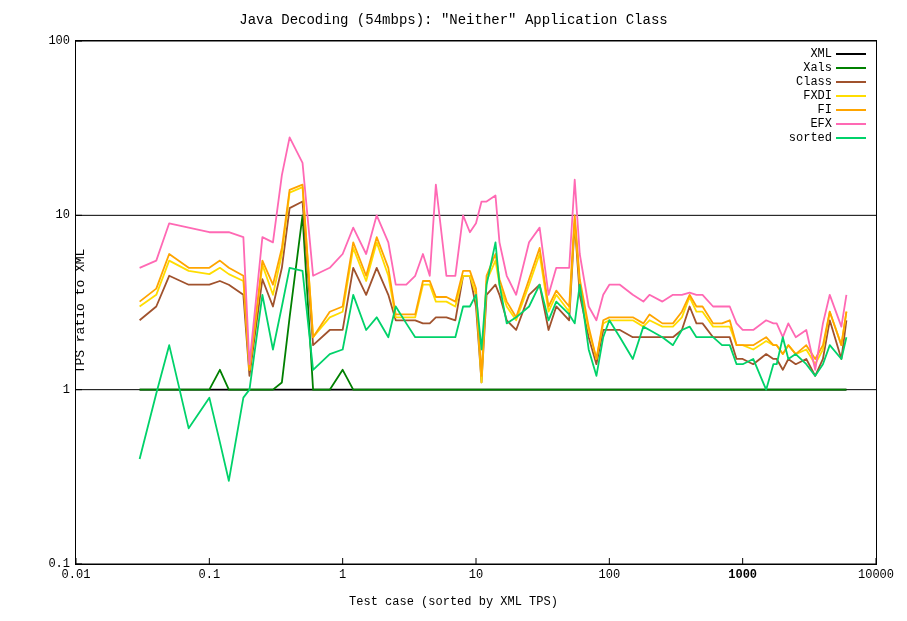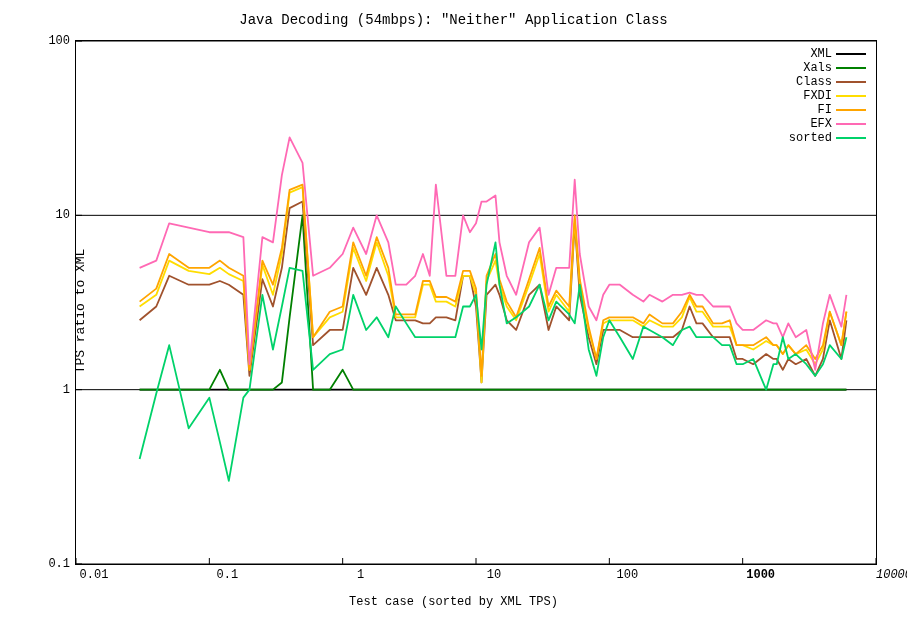--- a/index.html
+++ b/index.html
@@ -57,21 +57,20 @@
     width: 100%;
     height: 100%;
     overflow: visible;
   }
   .xtick {
     position: absolute;
     top: 100%;
     transform: translateX(-50%);
     margin-top: 4px;
     font-size: 12px;
-    margin-left: 18px;
   }
   .ytick {
     position: absolute;
     right: 100%;
     transform: translateY(-50%);
     margin-right: 6px;
     font-size: 12px;
   }
   #legend {
     position: absolute;
@@ -157,19 +156,19 @@
           <span>sorted</span>
           <span class="legend-line" style="border-top-color: rgb(0, 210, 106);"></span>
         </div>
       </div>
   <div class="xtick" style="left: 0%;">0.01</div>
       <div class="xtick" style="left: 16.6667%;">0.1</div>
       <div class="xtick" style="left: 33.3333%;">1</div>
       <div class="xtick" style="left: 50%;">10</div>
       <div class="xtick" style="left: 66.6667%;">100</div>
       <div class="xtick" style="left: 83.3333%; font-weight: bold;">1000</div>
-      <div class="xtick" style="left: 100%; font-style: italic;">10000</div>
+      <div class="xtick" style="left: 100%;">10000</div>
       <div class="ytick" style="top: 100%;">0.1</div>
       <div class="ytick" style="top: 66.6667%;">1</div>
       <div class="ytick" style="top: 33.3333%;">10</div>
       <div class="ytick" style="top: 0%;">100</div>
     </div>
 </div>
 
 </body></html>

